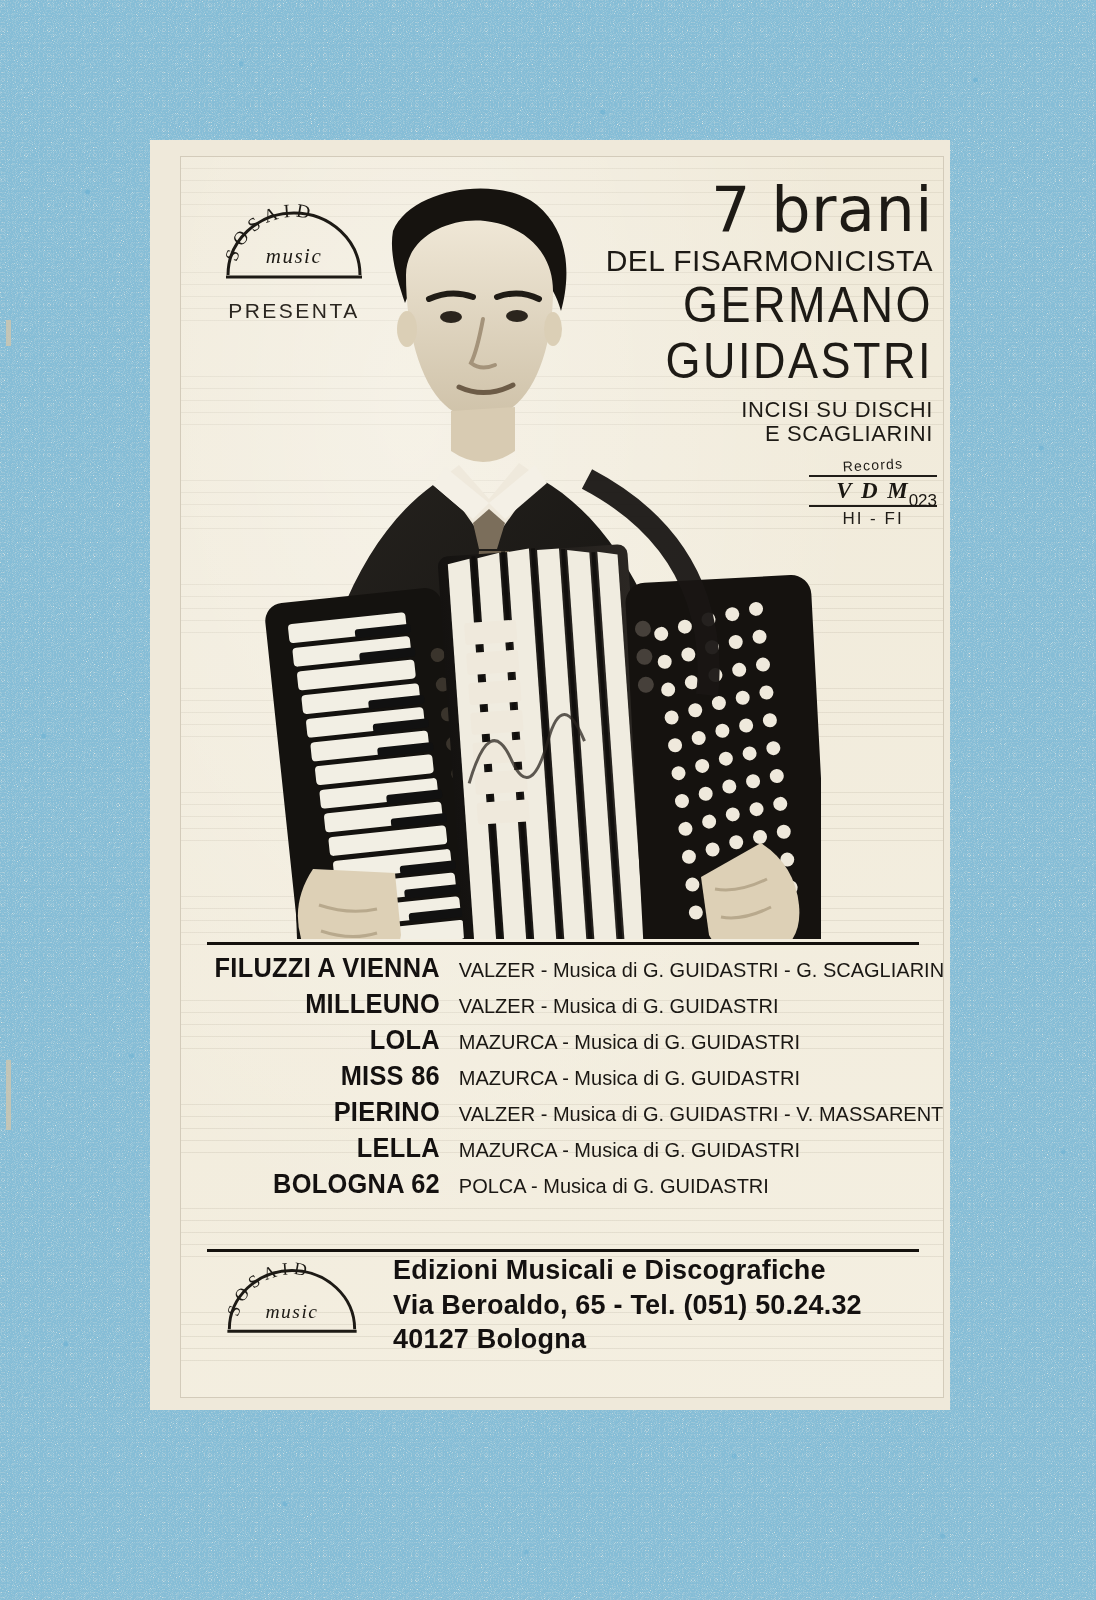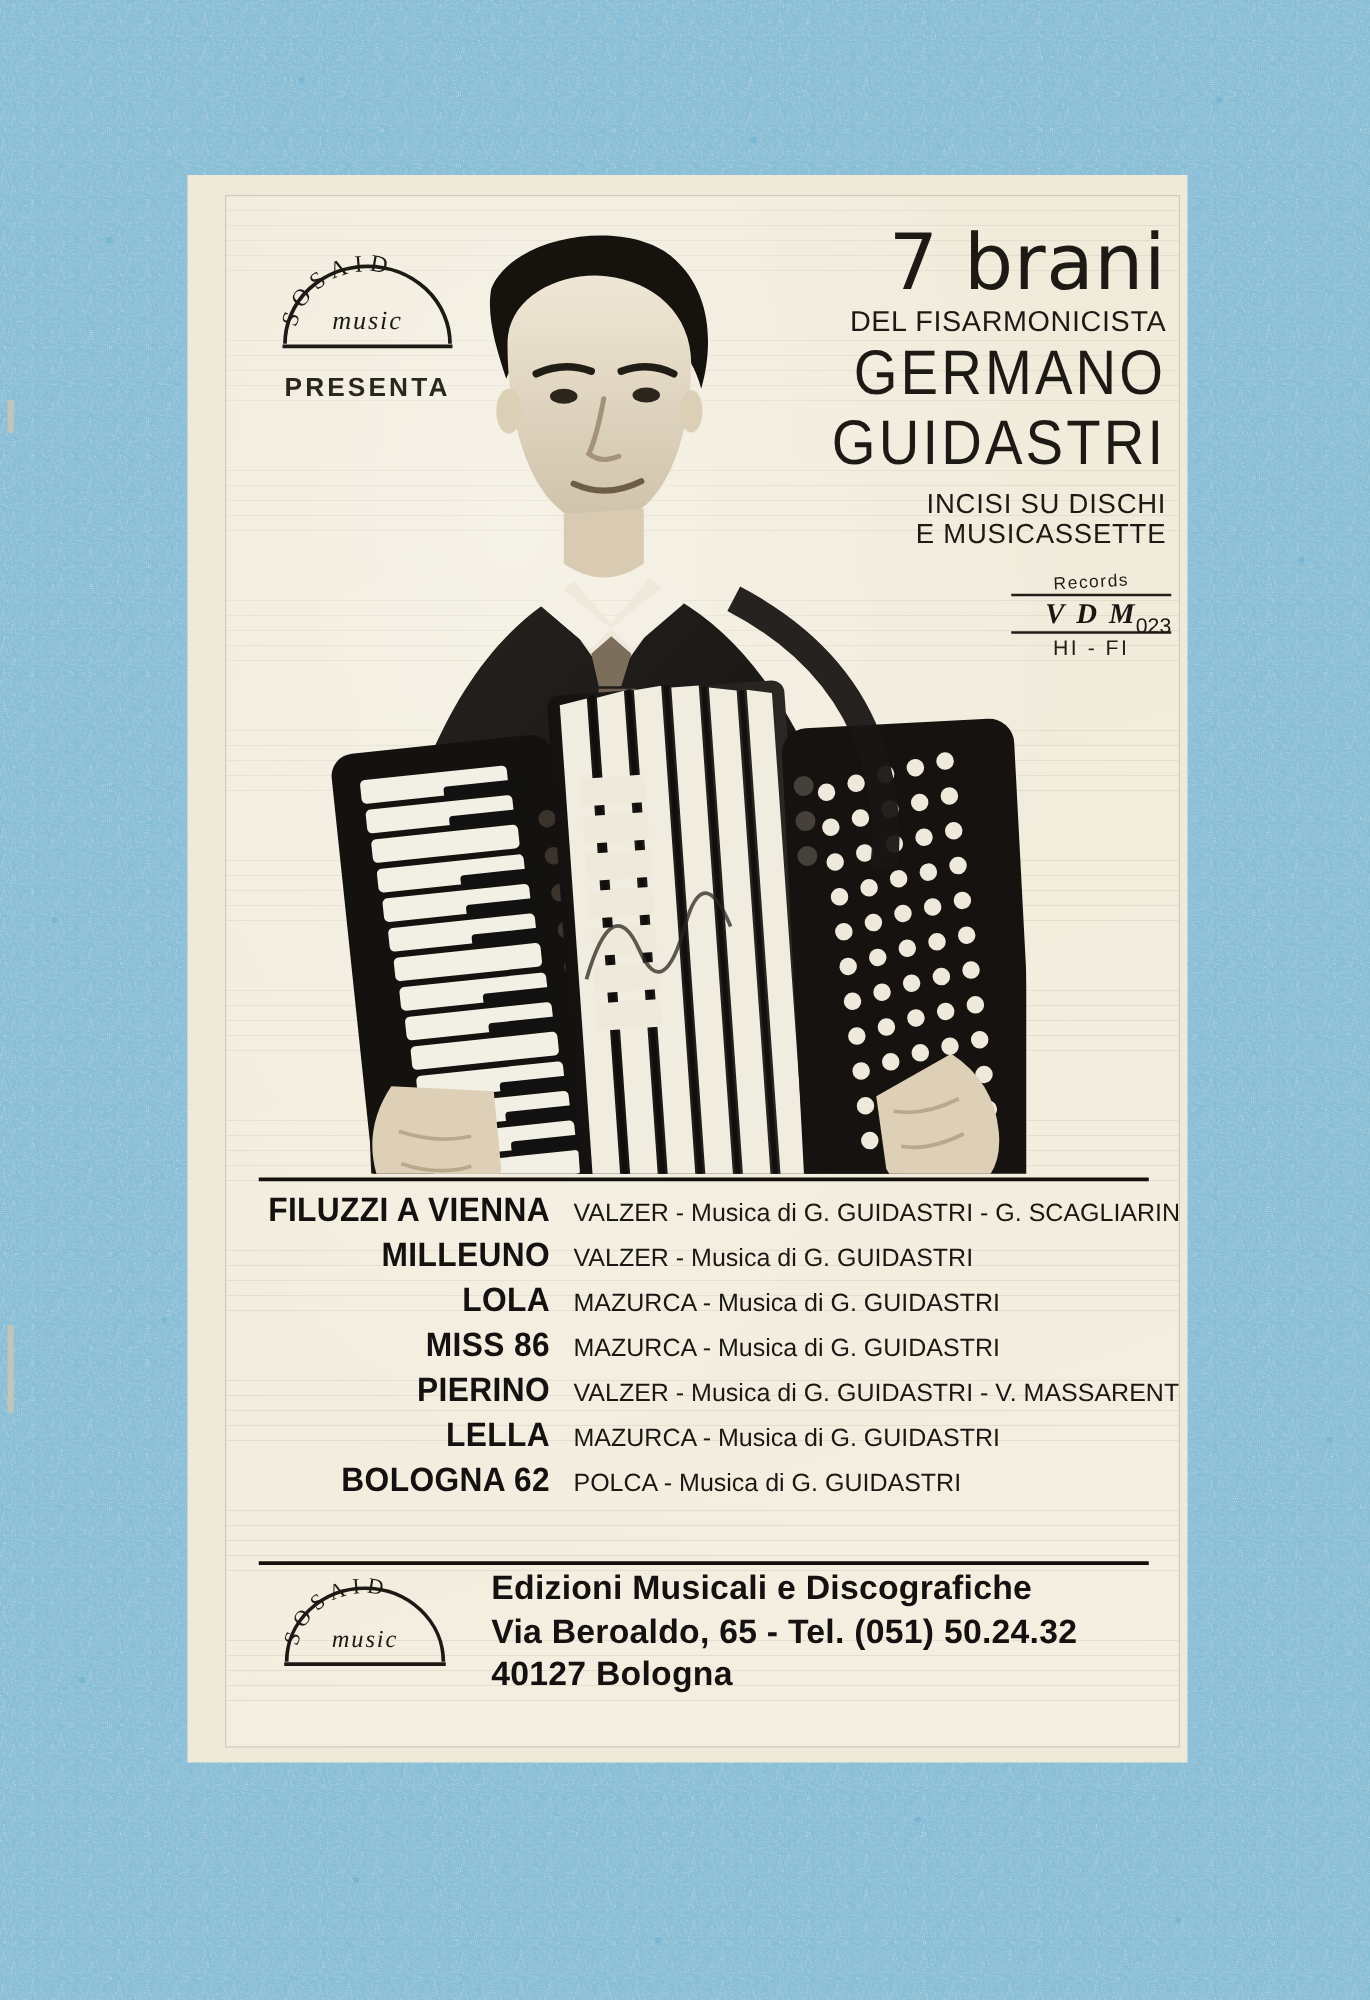--- a/index.html
+++ b/index.html
@@ -121,41 +121,41 @@
     height: 96px;
     margin: 0 auto;
   }
   .sosaid-arc svg { display:block; }
   .presenta {
     margin-top: 8px;
     font-family: "Liberation Sans", sans-serif;
     font-size: 21px;
     letter-spacing: 2.5px;
     color: #2a2620;
-    font-weight: 700;
+    font-weight: 400;
   }
 
   .title-block {
     position: absolute;
     right: 10px;
     top: 24px;
     width: 420px;
     text-align: right;
     color: #1d1a15;
   }
   .t-7brani {
     font-family: "DejaVu Sans", sans-serif;
     font-size: 62px;
     line-height: 0.95;
     font-weight: 400;
     letter-spacing: 0.5px;
   }
   .t-sub {
     font-family: "Liberation Sans", sans-serif;
-    font-size: 23px;
+    font-size: 30px;
     letter-spacing: 0.5px;
     margin-top: 4px;
   }
   .t-name1, .t-name2 {
     font-family: "Liberation Sans", sans-serif;
     font-size: 45px;
     letter-spacing: 2.5px;
     line-height: 1.02;
     margin-top: 4px;
     transform: scaleY(1.12);
@@ -538,21 +538,21 @@
         </div>
         <div class="presenta">PRESENTA</div>
       </div>
 
       <div class="title-block">
         <div class="t-7brani">7 brani</div>
         <div class="t-sub">DEL FISARMONICISTA</div>
         <div class="t-name1">GERMANO</div>
         <div class="t-name2">GUIDASTRI</div>
         <div class="t-incisi">INCISI SU DISCHI</div>
-        <div class="t-incisi" style="margin-top:0">E MUSICASSETTE</div>
+        <div class="t-incisi" style="margin-top:0">E SCAGLIARINI</div>
       </div>
 
       <div class="vdm-block">
         <div class="vdm-inner">
           <div class="vdm-records">Records</div>
           <div class="vdm-rule"></div>
           <div class="vdm-main">V D M</div>
           <div class="vdm-rule2"></div>
           <div class="vdm-hifi">HI - FI</div>
         </div>

